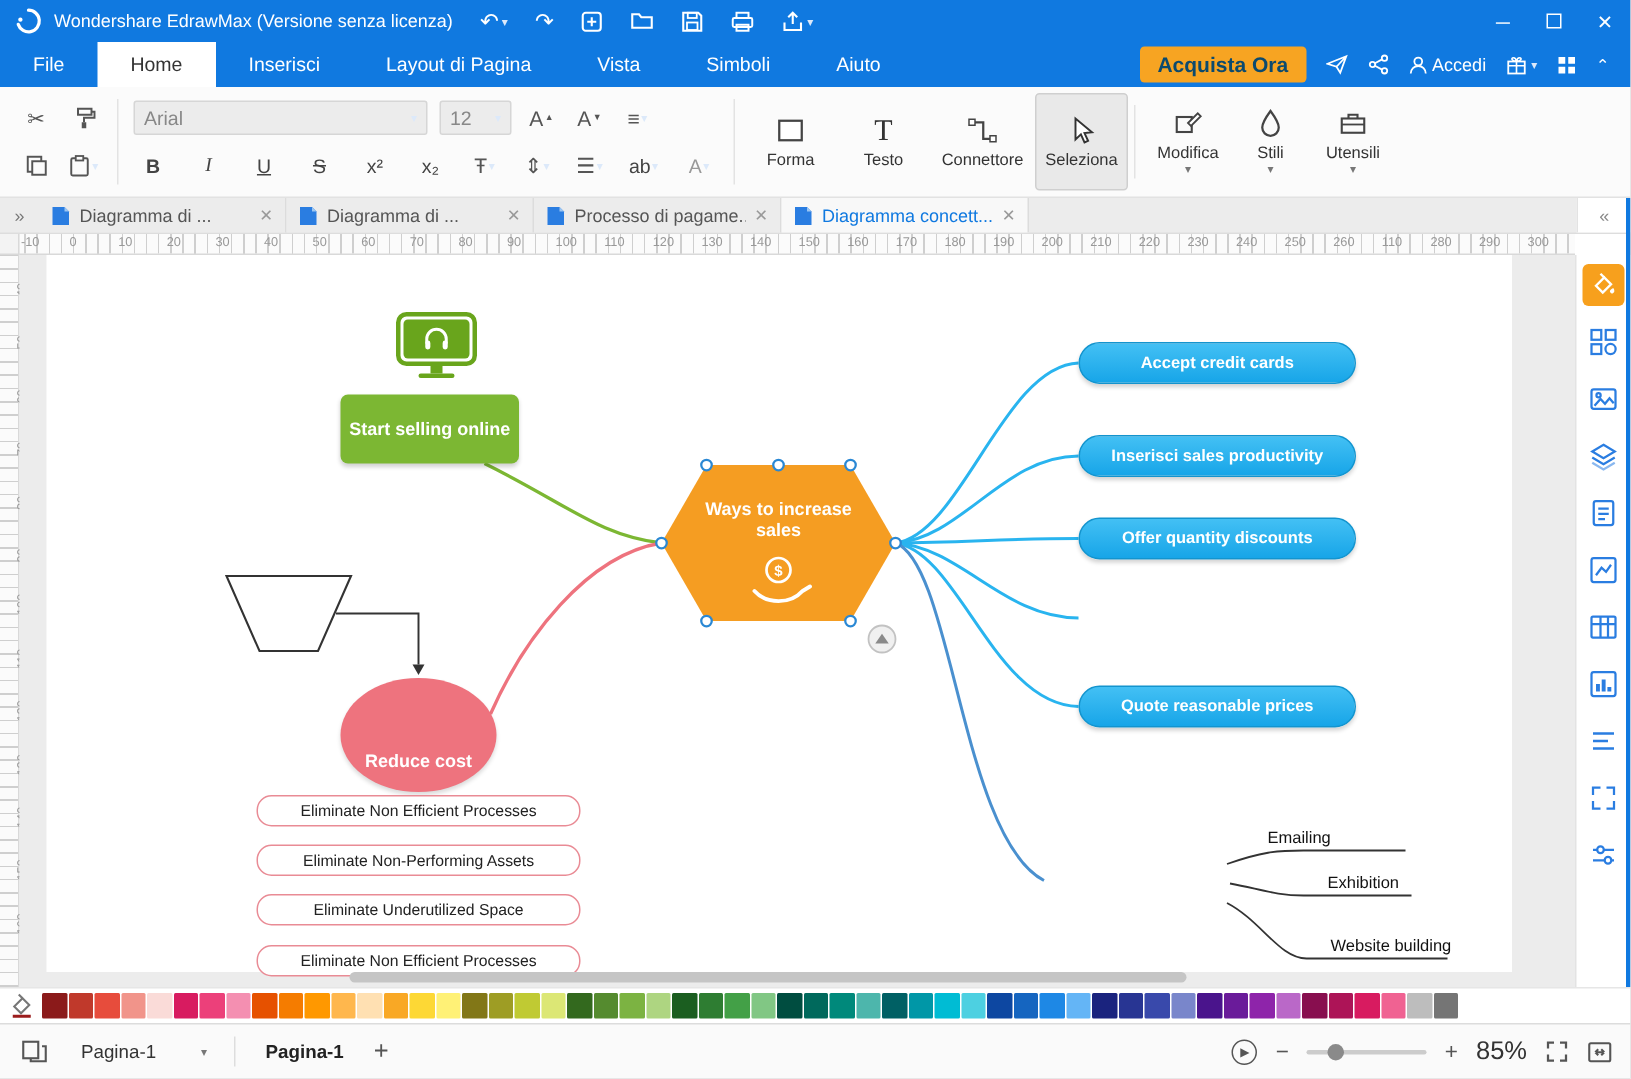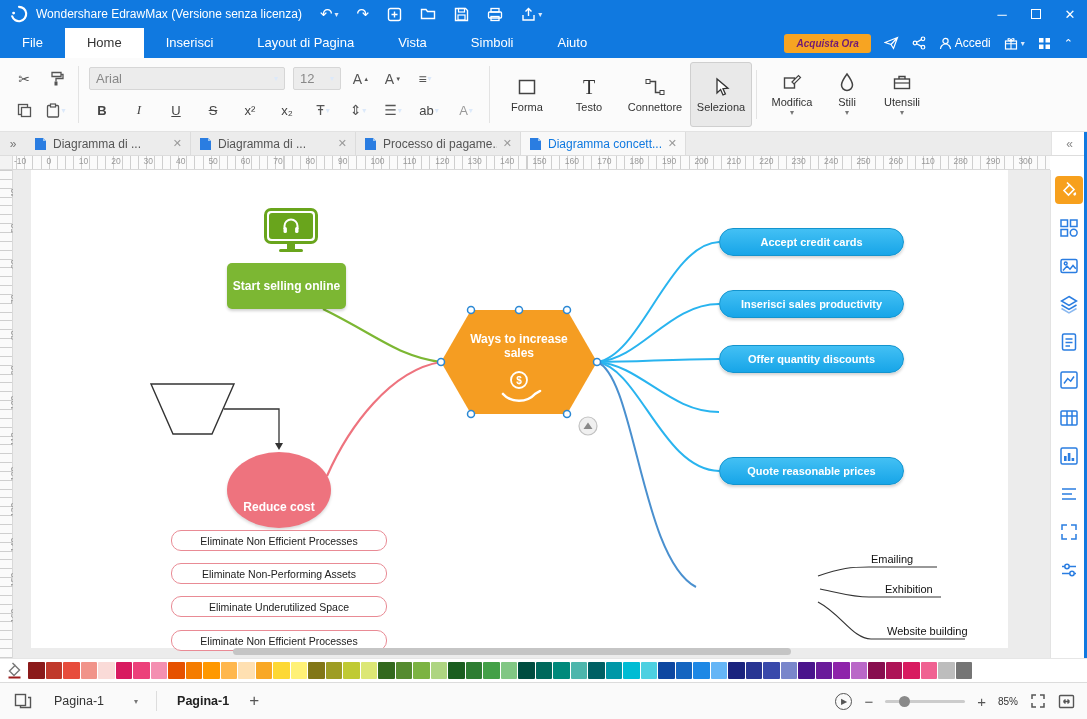--- a/index.html
+++ b/index.html
@@ -18,22 +18,22 @@
   .caret { font-size:8px; color:#dce9fa; }
   .win-btns { position:absolute; right:0; top:0; height:28px; display:flex; }
   .win-btn { width:34px; height:28px; display:flex; align-items:center; justify-content:center; color:#fff; font-size:13px; cursor:pointer; }
 
   
   .menubar { position:absolute; left:0; top:28px; width:100%; height:30px; background:#1079e0;
              display:flex; align-items:center; color:#fff; }
   .menu-item { padding:0 22px; line-height:30px; font-size:13px; cursor:pointer; white-space:nowrap; }
   .menu-item.active { background:#fff; color:#333; }
   .menu-right { margin-left:auto; display:flex; align-items:center; gap:13px; padding-right:14px; }
-  .buy-btn { background:#f7a422; color:#701a75; font-weight:bold; font-size:10px; border-radius:3px;
-             padding:4px 12px; cursor:pointer;font-style:italic; }
+  .buy-btn { background:#f7a422; color:#0c4a6e; font-weight:bold; font-size:14px; border-radius:3px;
+             padding:4px 12px; cursor:pointer; }
   .mr-ico { display:flex; align-items:center; gap:3px; cursor:pointer; color:#fff; font-size:12px; }
   .mr-ico svg { display:block; }
 
   
   .toolbar { position:absolute; left:0; top:58px; width:100%; height:74px; background:#fbfbfb;
              border-bottom:1px solid #e2e2e2; display:flex; }
   .tsep { width:1px; background:#e3e3e3; margin:8px 4px; }
   .tgroup { display:flex; flex-direction:column; justify-content:space-around; padding:5px 6px; }
   .trow { display:flex; align-items:center; gap:8px; }
   .sbtn { min-width:24px; height:24px; display:flex; align-items:center; justify-content:center;
@@ -134,21 +134,21 @@
                  cursor:pointer; color:#333; font-size:12.5px; }
   .st-sep { width:1px; height:20px; background:#ddd; margin:0 10px; }
   .page-tab { font-weight:bold; color:#222; font-size:12.5px; padding:4px 10px; cursor:pointer; }
   .add-page { color:#555; font-size:17px; padding:0 10px; cursor:pointer; }
   .st-right { margin-left:auto; display:flex; align-items:center; gap:12px; padding-right:12px; }
   .play { width:17px; height:17px; border:1.4px solid #555; border-radius:50%; display:flex;
           align-items:center; justify-content:center; font-size:8px; color:#555; cursor:pointer; }
   .zoomtrack { position:relative; width:80px; height:3px; background:#ccc; border-radius:2px; cursor:pointer; }
   .zoomthumb { position:absolute; left:14px; top:-4px; width:11px; height:11px; background:#8a8a8a;
                border-radius:50%; cursor:pointer; }
-  .zoomval { font-size:10px; color:#333; display:flex; align-items:center; gap:3px; cursor:pointer; }
+  .zoomval { font-size:17px; color:#333; display:flex; align-items:center; gap:3px; cursor:pointer; }
   .minus,.plus { font-size:15px; color:#555; cursor:pointer; }
 </style>
 </head>
 <body>
 
 <div class="app">
 
   <div class="titlebar">
     <svg class="logo" viewBox="0 0 20 20">
       <path d="M10 2 a8 8 0 1 1 -7.6 10.5" fill="none" stroke="#fff" stroke-width="2.4" stroke-linecap="round"></path>
@@ -540,21 +540,21 @@
 
       <div class="node green-node">Start selling online</div>
       <div class="node hexlabel">Ways to increase sales</div>
       <div class="node ellipse pink-ellipse">
         <span style="margin-top:34px">Reduce cost</span>
       </div>
       <div class="node pill" style="top:58px">Accept credit cards</div>
       <div class="node pill" style="top:120px">Inserisci sales productivity</div>
       <div class="node pill" style="top:175px">Offer quantity discounts</div>
       <div class="node pill" style="top:287px">Quote reasonable prices</div>
-      <span class="titem" style="left:858px;top:383px">Emailing</span>
+      <span class="titem" style="left:832px;top:383px">Emailing</span>
       <span class="titem" style="left:872px;top:413px">Exhibition</span>
       <span class="titem" style="left:874px;top:455px">Website building</span>
       <div class="node elim" style="top:360px">Eliminate Non Efficient Processes</div>
       <div class="node elim" style="top:393px">Eliminate Non-Performing Assets</div>
       <div class="node elim" style="top:426px">Eliminate Underutilized Space</div>
       <div class="node elim" style="top:460px">Eliminate Non Efficient Processes</div>
 
       <div class="hscroll"></div>
     </div>
 

